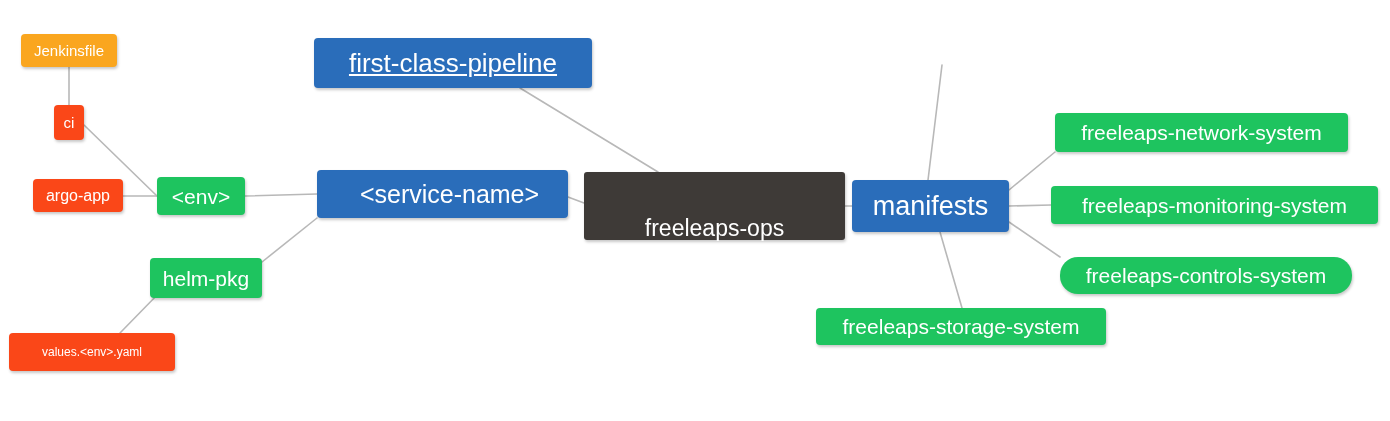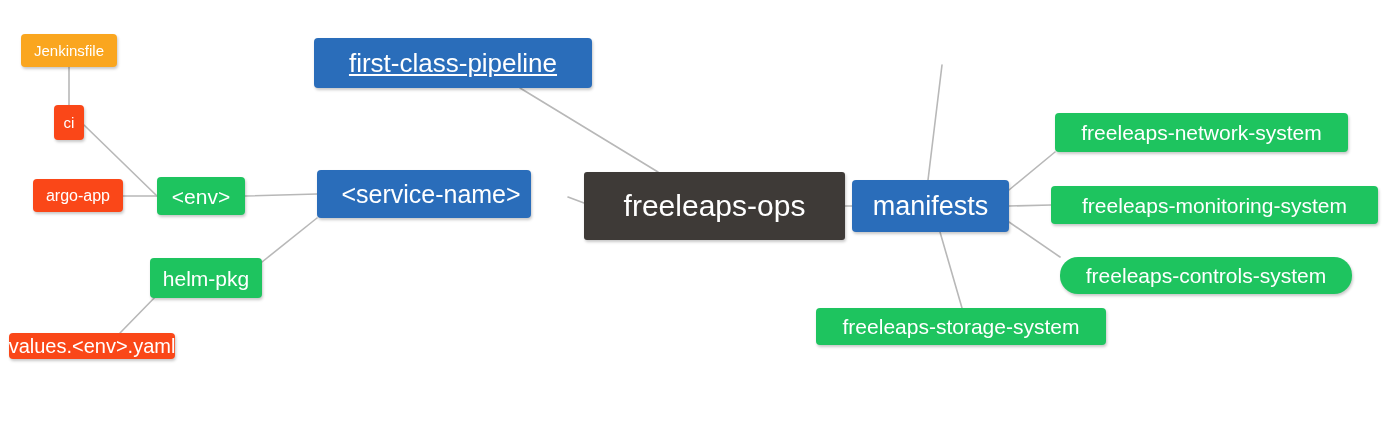--- a/index.html
+++ b/index.html
@@ -66,45 +66,45 @@
       <line x1="568" y1="197" x2="584" y2="203" stroke="#b8b8b8" stroke-width="1.6" stroke-linecap="round"></line>
       <line x1="520" y1="88" x2="658" y2="172" stroke="#b8b8b8" stroke-width="1.6" stroke-linecap="round"></line>
       <line x1="845" y1="206" x2="852" y2="206" stroke="#b8b8b8" stroke-width="1.6" stroke-linecap="round"></line>
       <line x1="928" y1="180" x2="942" y2="65" stroke="#b8b8b8" stroke-width="1.6" stroke-linecap="round"></line>
       <line x1="1009" y1="190" x2="1055" y2="152" stroke="#b8b8b8" stroke-width="1.6" stroke-linecap="round"></line>
       <line x1="1009" y1="206" x2="1051" y2="205" stroke="#b8b8b8" stroke-width="1.6" stroke-linecap="round"></line>
       <line x1="1009" y1="222" x2="1060" y2="257" stroke="#b8b8b8" stroke-width="1.6" stroke-linecap="round"></line>
       <line x1="940" y1="232" x2="962" y2="308" stroke="#b8b8b8" stroke-width="1.6" stroke-linecap="round"></line>
     </svg>
   <div id="node-layer">
-      <div class="node node-root" style="left: 584px; top: 172px; width: 261px; height: 68px; background: rgb(62, 58, 55); font-size: 30px;">
+      <div class="node node-root" style="left: 584px; top: 172px; width: 261px; height: 68px; background: rgb(62, 58, 55); font-size: 23px; align-items: flex-end;">
         <span>freeleaps-ops</span>
       </div>
       <div class="node" style="left: 314px; top: 38px; width: 278px; height: 50px; background: rgb(42, 109, 186); font-size: 26px; text-decoration: underline;">
         <span>first-class-pipeline</span>
       </div>
-      <div class="node" style="left: 317px; top: 170px; width: 214px; height: 48px; background: rgb(42, 109, 186); font-size: 25px; padding-left: 14px;">
+      <div class="node" style="left: 317px; top: 170px; width: 251px; height: 48px; background: rgb(42, 109, 186); font-size: 25px; padding-left: 14px;">
         <span>&lt;service-name&gt;</span>
       </div>
       <div class="node" style="left: 157px; top: 177px; width: 88px; height: 38px; background: rgb(30, 196, 95); font-size: 21px;">
         <span>&lt;env&gt;</span>
       </div>
       <div class="node" style="left: 54px; top: 105px; width: 30px; height: 35px; background: rgb(250, 71, 24); font-size: 15px;">
         <span>ci</span>
       </div>
       <div class="node" style="left: 21px; top: 26px; width: 96px; height: 33px; background: rgb(250, 166, 31); font-size: 15px; margin-top: 8px;">
         <span>Jenkinsfile</span>
       </div>
       <div class="node" style="left: 33px; top: 179px; width: 90px; height: 33px; background: rgb(250, 71, 24); font-size: 16px;">
         <span>argo-app</span>
       </div>
       <div class="node" style="left: 150px; top: 258px; width: 112px; height: 40px; background: rgb(30, 196, 95); font-size: 21px;">
         <span>helm-pkg</span>
       </div>
-      <div class="node" style="left: 9px; top: 333px; width: 166px; height: 26px; background: rgb(250, 71, 24); font-size: 20px;">
+      <div class="node" style="left: 9px; top: 333px; width: 166px; height: 38px; background: rgb(250, 71, 24); font-size: 12px;">
         <span>values.&lt;env&gt;.yaml</span>
       </div>
       <div class="node" style="left: 852px; top: 180px; width: 157px; height: 52px; background: rgb(42, 109, 186); font-size: 27px;">
         <span>manifests</span>
       </div>
       <div class="node" style="left: 1051px; top: 186px; width: 327px; height: 38px; background: rgb(30, 196, 95); font-size: 21px;">
         <span>freeleaps-monitoring-system</span>
       </div>
       <div class="node" style="left: 1055px; top: 113px; width: 293px; height: 39px; background: rgb(30, 196, 95); font-size: 21px;">
         <span>freeleaps-network-system</span>

